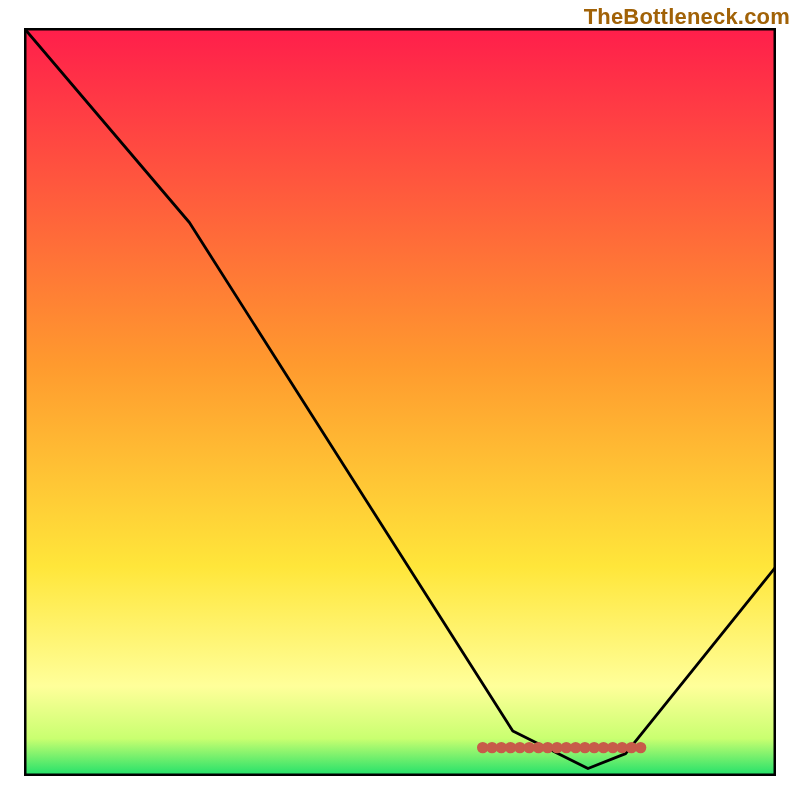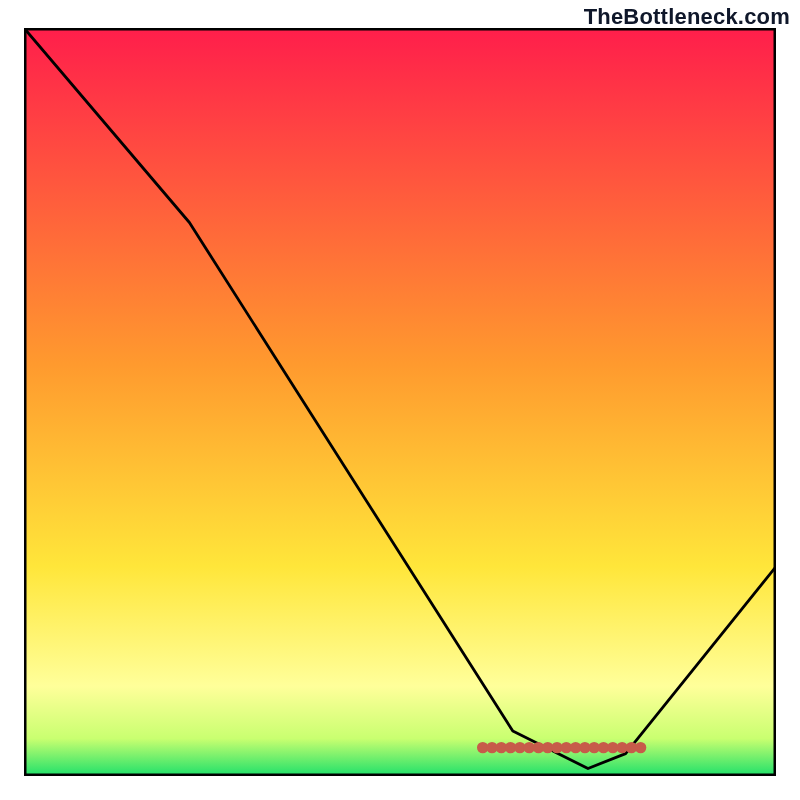--- a/index.html
+++ b/index.html
@@ -15,21 +15,21 @@
     position: relative;
     width: 800px;
     height: 800px;
   }
   .watermark {
     position: absolute;
     top: 4px;
     right: 10px;
     font-size: 22px;
     font-weight: 600;
-    color: #0f172a;
+    color: #a16207;
     letter-spacing: 0.2px;
   }
   .plot {
     position: absolute;
     left: 24px;
     top: 28px;
     width: 752px;
     height: 748px;
   }
   svg { display: block; }

